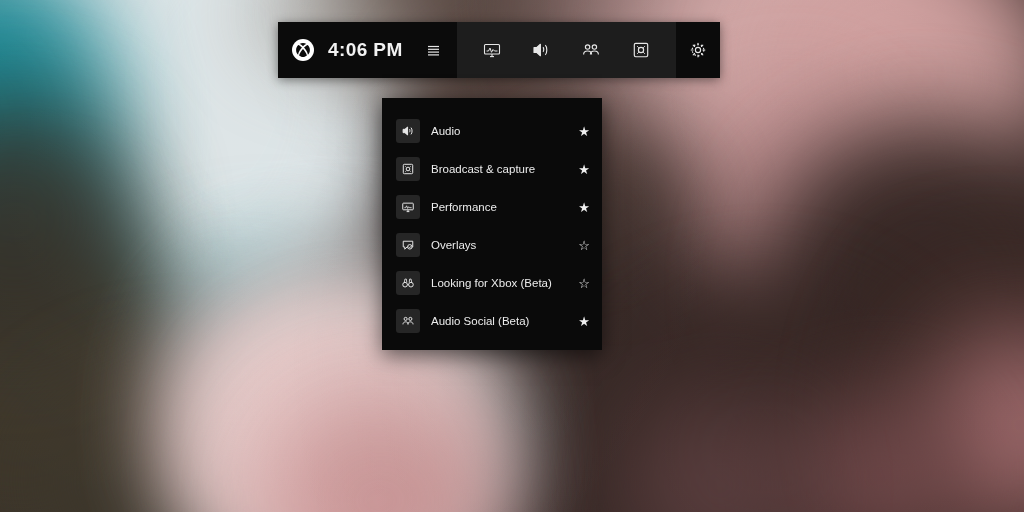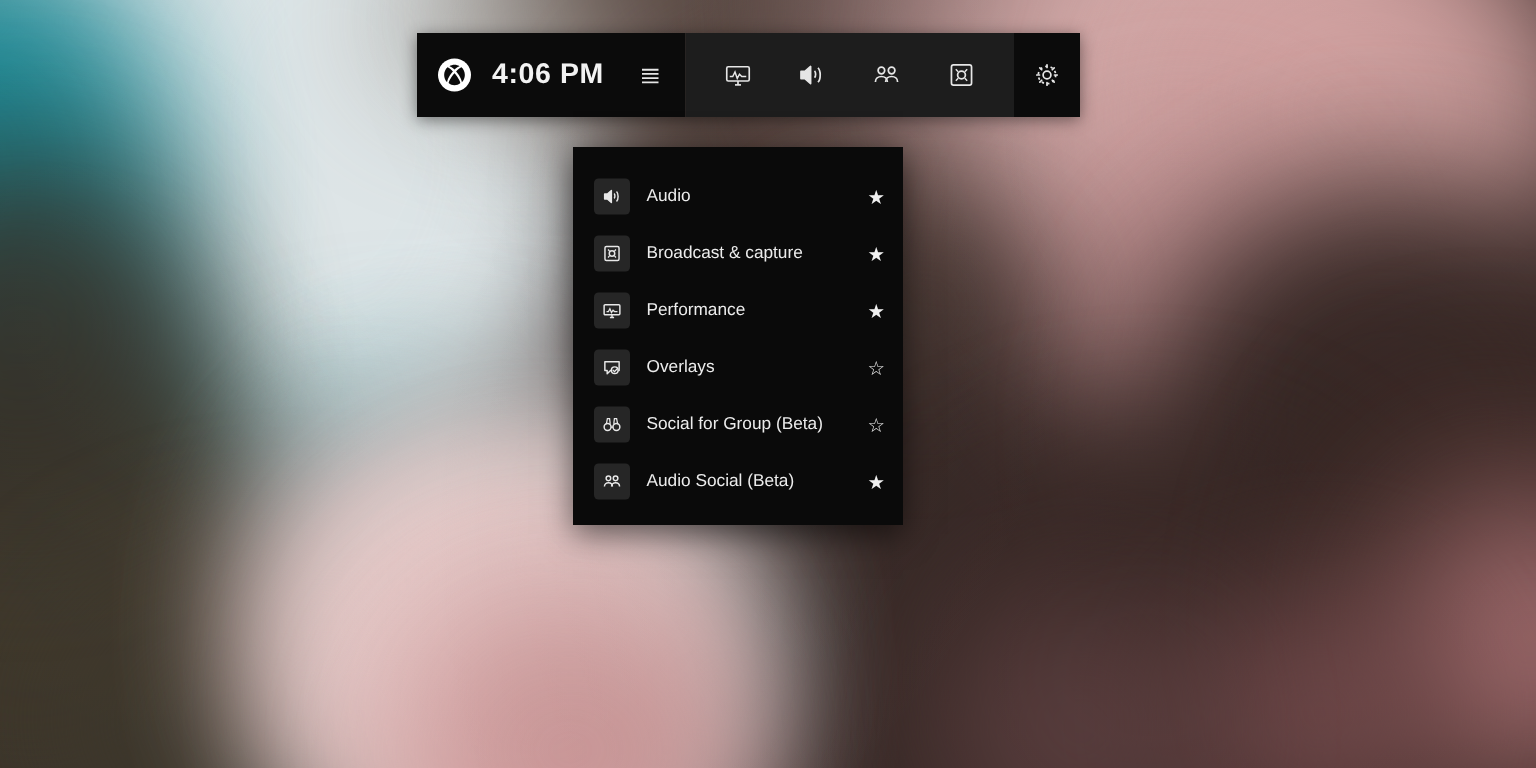--- a/index.html
+++ b/index.html
@@ -311,21 +311,21 @@
 
   <div class="ov-row">
     <span class="ov-iconbox">
       <svg width="14" height="14" viewBox="0 0 20 20" fill="none" stroke="currentColor" stroke-width="1.4">
         <circle cx="5.8" cy="12.4" r="3.3"></circle>
         <circle cx="14.2" cy="12.4" r="3.3"></circle>
         <path d="M4.6 9.6l1-5.2h2.1l.6 5M15.4 9.6l-1-5.2h-2.1l-.6 5" stroke-width="1.2"></path>
         <path d="M8.8 12.4h2.4" stroke-width="1.2"></path>
       </svg>
     </span>
-    <span class="ov-label">Social for Group (Beta)</span>
+    <span class="ov-label">Looking for Xbox (Beta)</span>
     <span class="ov-star">☆</span>
   </div>
 
   <div class="ov-row">
     <span class="ov-iconbox">
       <svg width="14" height="14" viewBox="0 0 20 20" fill="none" stroke="currentColor" stroke-width="1.4">
         <circle cx="6.6" cy="7" r="2.2"></circle>
         <circle cx="13.4" cy="7" r="2.2"></circle>
         <path d="M2.8 14.8c0-2.2 1.7-3.6 3.8-3.6s3.8 1.4 3.8 3.6"></path>
         <path d="M9.6 14.8c0-2.2 1.7-3.6 3.8-3.6s3.8 1.4 3.8 3.6"></path>

